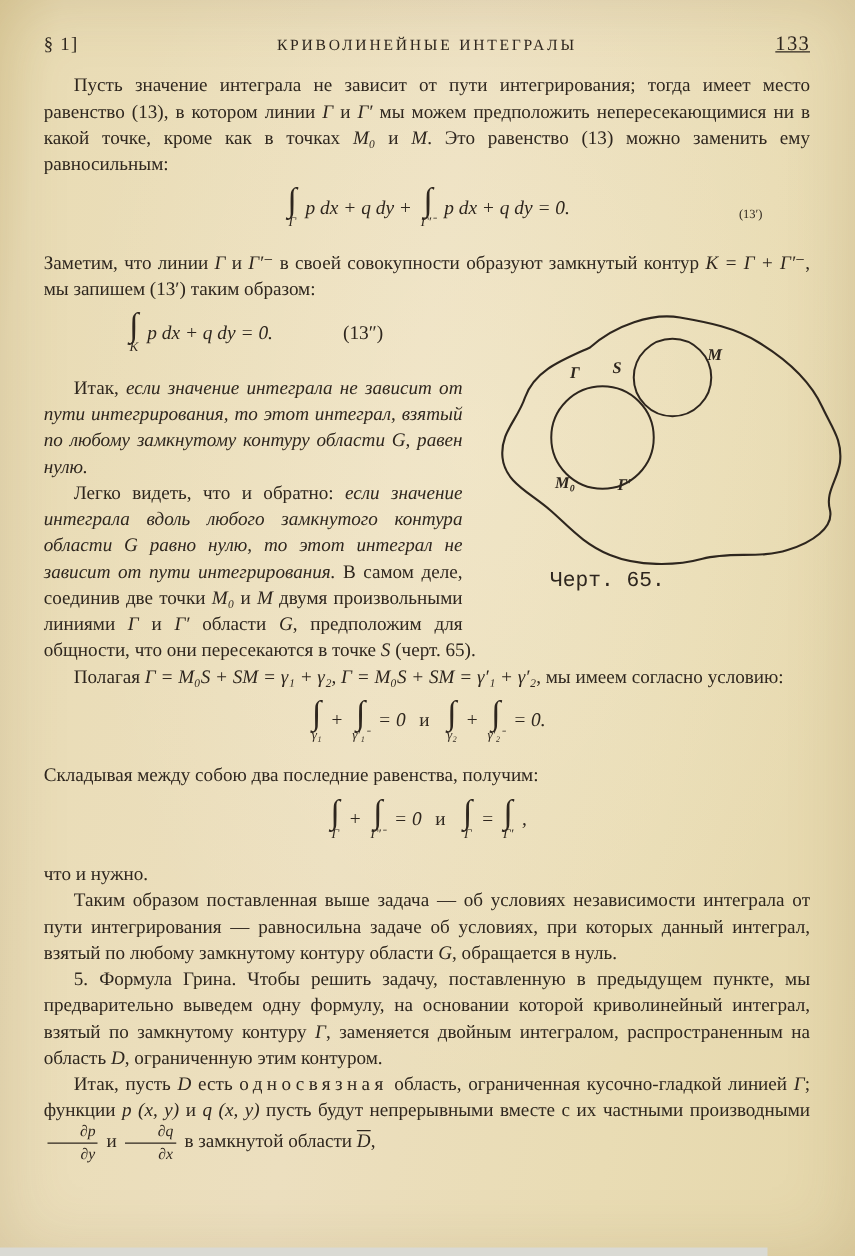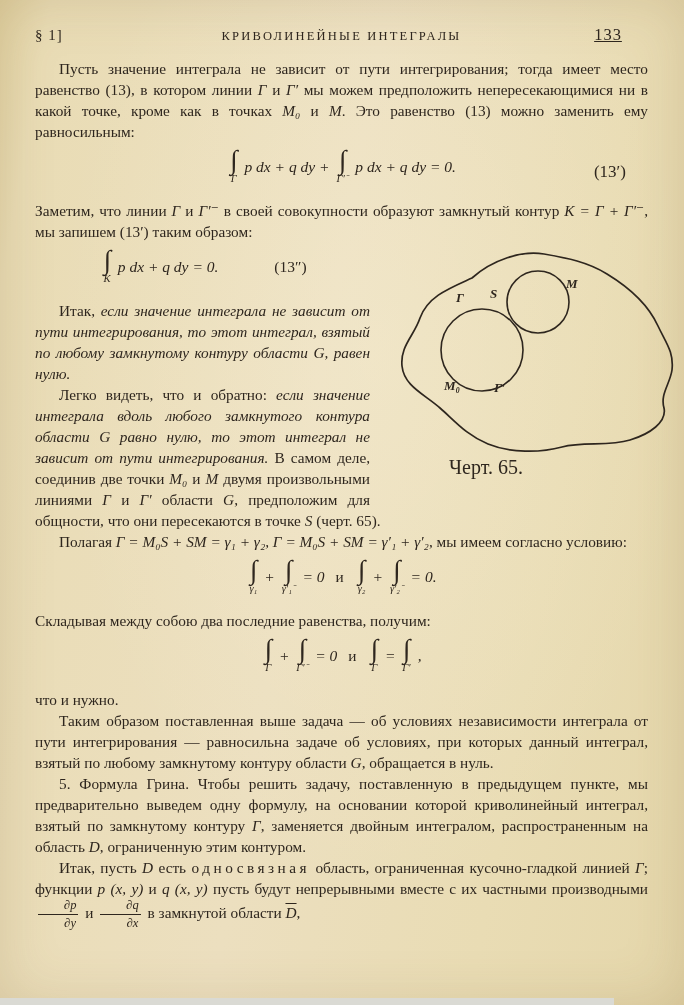--- a/index.html
+++ b/index.html
@@ -12,48 +12,48 @@
       radial-gradient(ellipse at 55% 35%, rgba(255,250,230,.25), rgba(0,0,0,0) 60%),
       linear-gradient(100deg,#e2d3a4 0%, #e9dcb5 6%, #ecdfbf 45%, #e9dcb4 75%, #e5d7ab 100%);
     box-shadow:inset 0 0 55px rgba(120,90,40,.18);
     font-family:"Liberation Serif","DejaVu Serif",serif;
     color:#2e261e;
   }
   .content{position:absolute;left:35px;right:36px;top:0;}
   .header{display:flex;align-items:baseline;margin-top:25px;}
   .sec{width:80px;font-size:15px;letter-spacing:1px;}
   .title{flex:1;text-align:center;font-size:12.5px;font-weight:normal;letter-spacing:2.2px;}
-  .pnum{width:80px;text-align:center;font-size:16.5px;letter-spacing:1px;text-decoration:underline;}
+  .pnum{width:80px;text-align:right;font-size:16.5px;letter-spacing:1px;text-decoration:underline;}
   p{margin:0;font-size:15.3px;line-height:21px;text-align:justify;}
   .ind{text-indent:24px;}
   .mt14{margin-top:13px;}
   .it{font-style:italic;}
   .bd{font-weight:normal;}
   .spaced{letter-spacing:3.5px;}
   .ov{text-decoration:overline;}
   
   .formula{margin:7px 0 5px;text-align:center;min-height:46px;}
   .formula.f-abs{position:relative;}
-  .f-abs .ftag{position:absolute;right:22px;top:50%;transform:translateY(-52%);font-size:17px;}
+  .f-abs .ftag{position:absolute;right:38px;top:50%;transform:translateY(-52%);font-size:10px;}
   .f-inline .ftag{margin-left:54px;vertical-align:middle;font-size:15.5px;display:inline-block;}
   .ig{display:inline-flex;flex-direction:column;align-items:center;vertical-align:middle;margin:0 5px;}
   .ig .isym{font-size:27px;line-height:23px;}
   .ig .isub{font-size:10.5px;line-height:10px;margin-top:2px;font-style:italic;font-family:"Liberation Serif",serif;}
   .mt{font-style:italic;vertical-align:middle;font-size:15.5px;margin:16px 2px;}
   .mu{vertical-align:middle;font-size:15.3px;margin:0 9px;}
   
   .fr{display:inline-flex;flex-direction:column;align-items:center;vertical-align:middle;
       font-style:italic;font-size:12.5px;line-height:1;margin:0 3px;}
   .fr .n{border-bottom:1px solid #2e261e;padding:0 2px 2px;}
   .fr .d{padding-top:2px;}
   
   .fig{float:right;width:270px;height:240px;margin:6px 0 4px 8px;position:relative;}
   .fig svg{position:absolute;left:14px;top:0;overflow:visible;}
   .flbl{position:absolute;font-size:13px;font-style:italic;font-weight:bold;font-family:"Liberation Serif",serif;}
-  .figcap{position:absolute;left:18px;top:208px;width:180px;text-align:center;font-size:20px;}
+  .figcap{position:absolute;left:18px;top:208px;width:180px;text-align:center;font-size:17px;font-family:Liberation Mono, monospace;}
   .scan-strip{position:absolute;left:0;bottom:0;width:614px;height:7px;background:#dadad4;}
 </style>
 </head>
 <body>
 
 <div class="page">
   <div class="content">
 
     <div class="header">
       <span class="sec">§ 1]</span>

